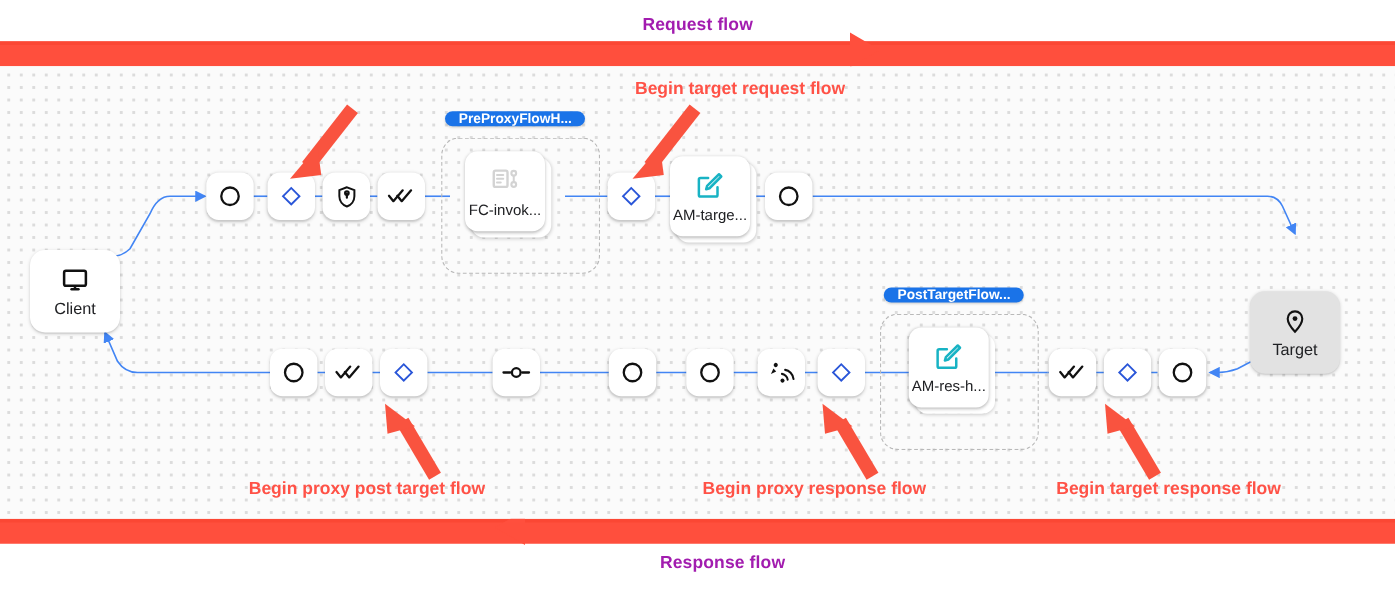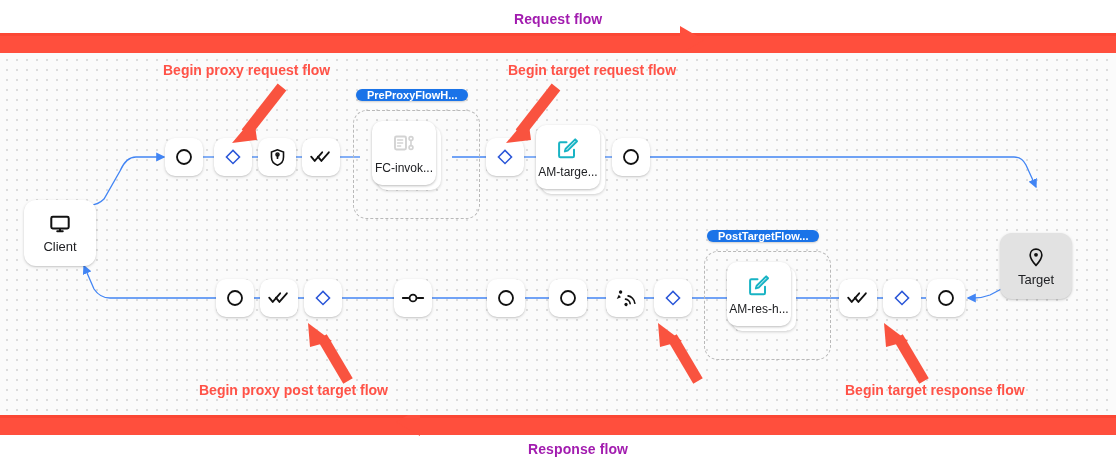--- a/index.html
+++ b/index.html
@@ -308,18 +308,18 @@
     <svg class="anno-arrow" style="left:646px;top:268px;width:72px;height:64px;" viewBox="0 0 72 64">
       <path d="M52 60 L26 16" stroke="#f9533f" stroke-width="11" stroke-linecap="butt"></path>
       <path d="M12 2 L36 20 L14 26 Z" fill="#f9533f"></path>
     </svg>
     <svg class="anno-arrow" style="left:872px;top:268px;width:72px;height:64px;" viewBox="0 0 72 64">
       <path d="M52 60 L26 16" stroke="#f9533f" stroke-width="11" stroke-linecap="butt"></path>
       <path d="M12 2 L36 20 L14 26 Z" fill="#f9533f"></path>
     </svg>
   </div>
 
-  <div class="anno" style="left:163px;top:62px;">Begin proxy request flow</div>
   <div class="anno" style="left:508px;top:62px;">Begin target request flow</div>
   <div class="anno" style="left:199px;top:382px;">Begin proxy post target flow</div>
+  <div class="anno" style="left:562px;top:382px;">Begin proxy response flow</div>
   <div class="anno" style="left:845px;top:382px;">Begin target response flow</div>
 
 </div>
 
 </body></html>

